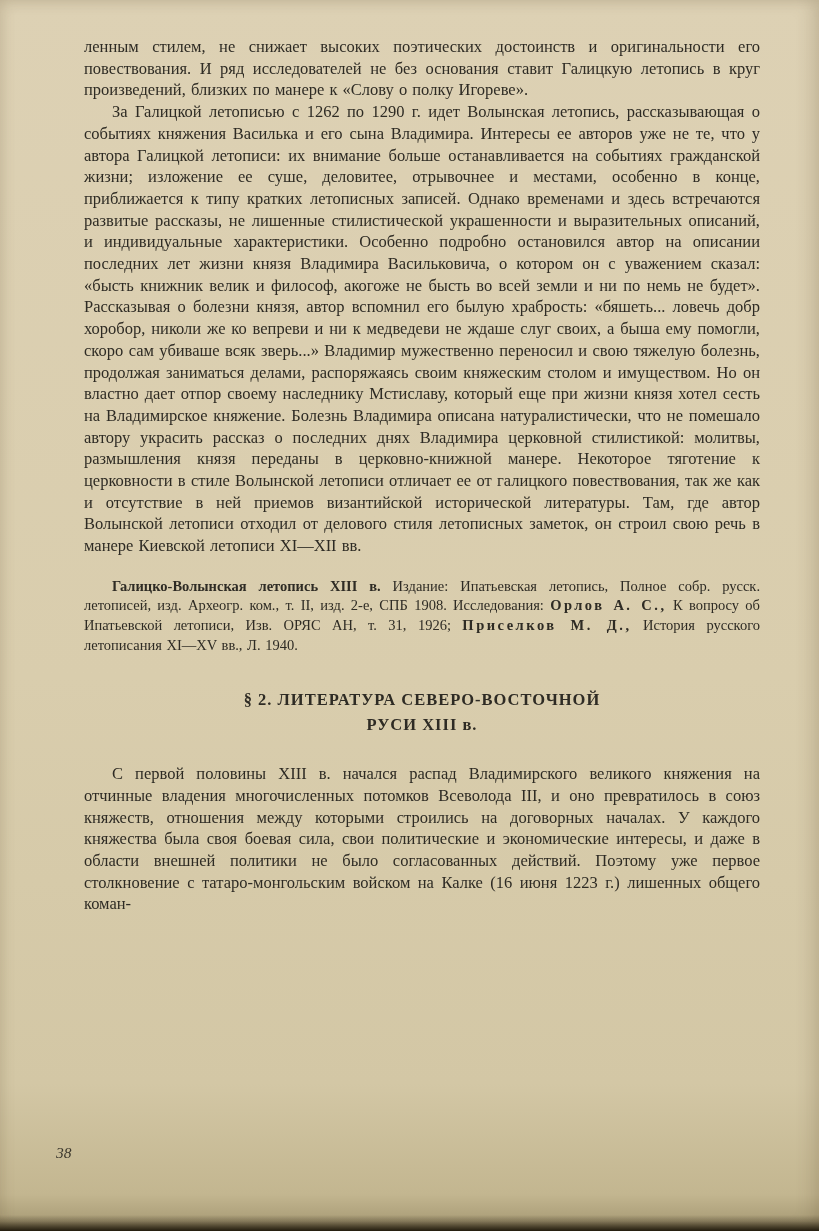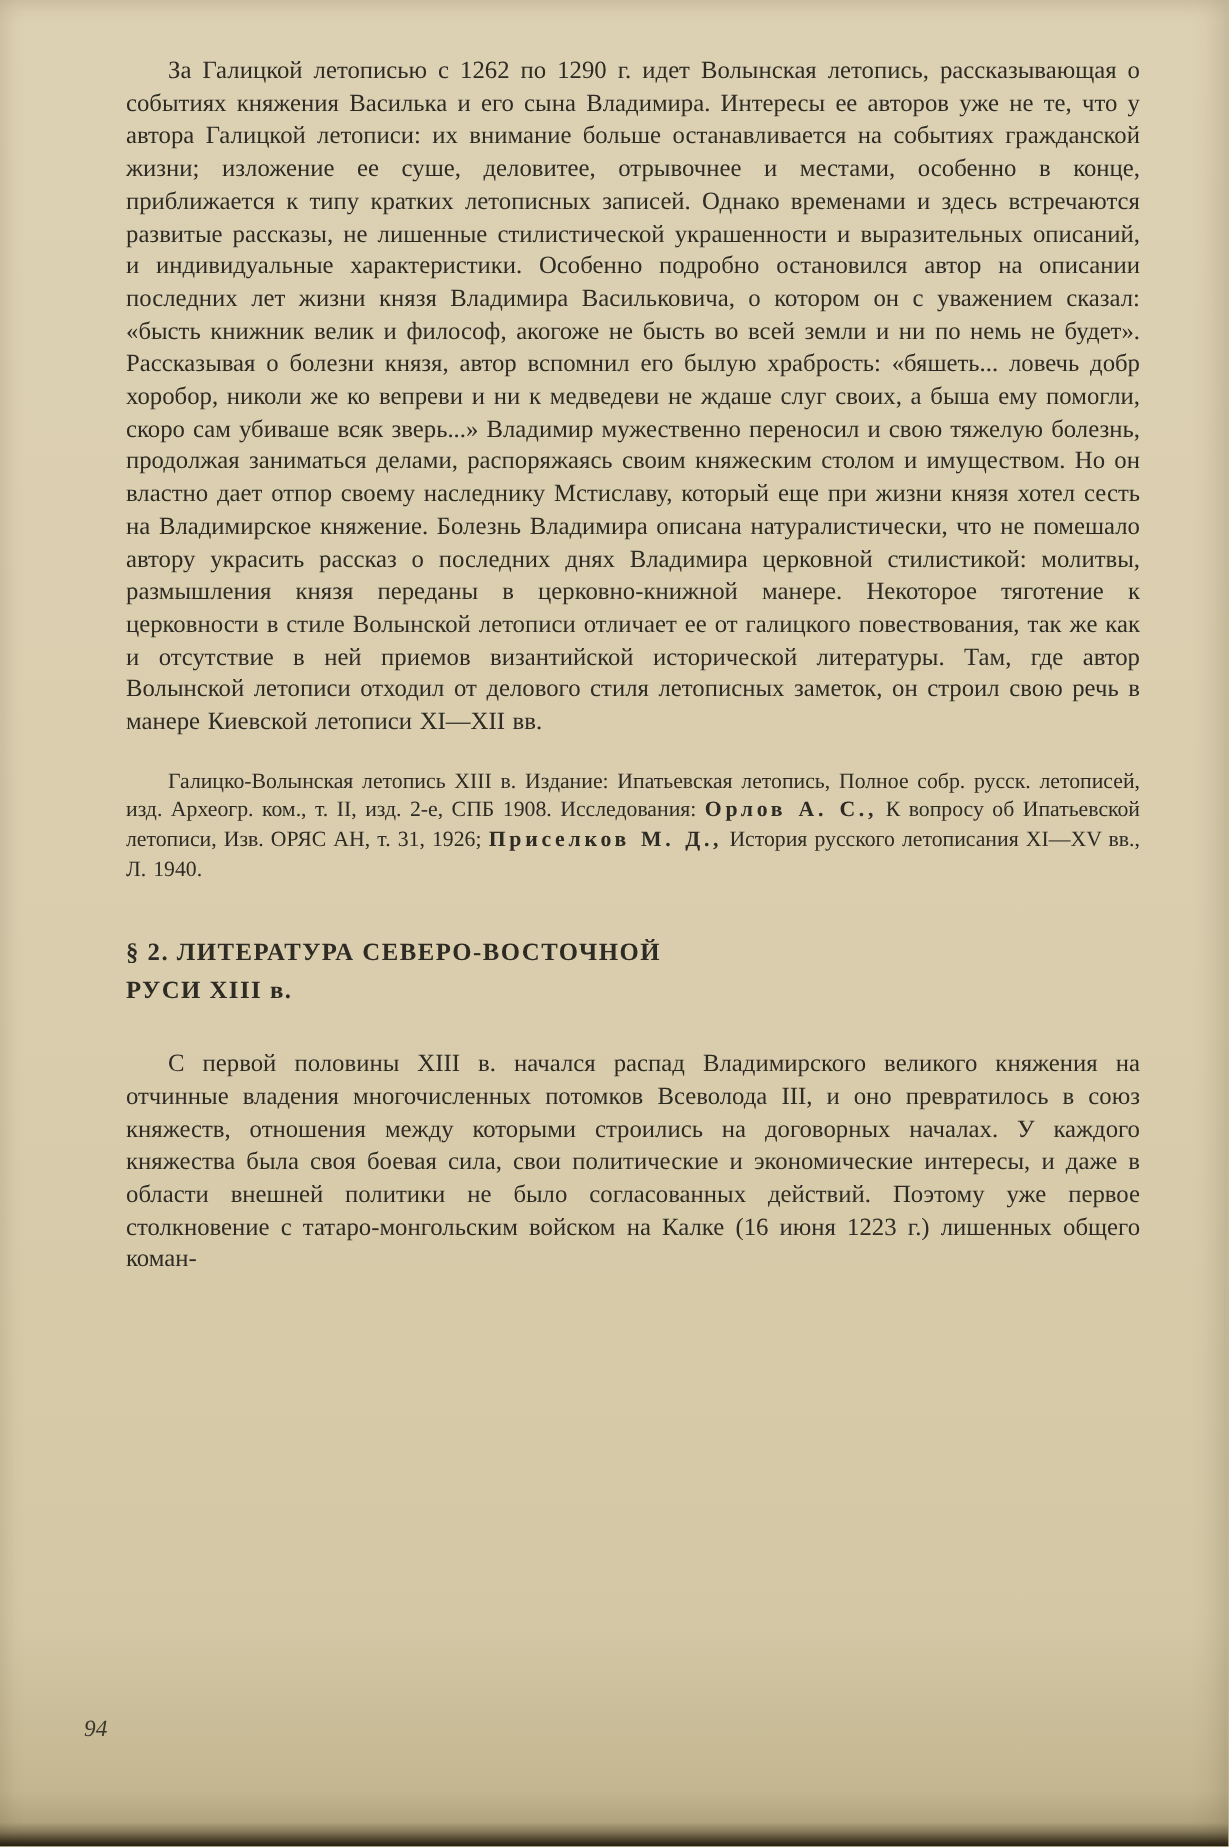--- a/index.html
+++ b/index.html
@@ -34,28 +34,28 @@
   }
   p.indent { text-indent: 28px; }
   p.biblio {
     margin: 20px 0 0 0;
     font-size: 14.5px;
     line-height: 19.6px;
     text-align: justify;
     text-indent: 28px;
     word-spacing: 1px;
   }
-  .bold { font-weight: normal; margin-top: 26px; }
+  .bold { font-weight: bold; margin-top: 26px; }
   .italic { }
   .spaced { letter-spacing: 2.5px; font-weight: bold; }
   h2.heading {
     margin: 32px 0 26px 0;
     font-size: 16.5px;
     font-weight: bold;
-    text-align: left;
+    text-align: center;
     letter-spacing: 1px;
     line-height: 25px;
   }
   .page-number {
     position: absolute;
     left: 56px;
     top: 1144px;
     font-size: 15.5px;
     font-style: italic;
     color: #3a362c;
@@ -68,30 +68,31 @@
     height: 16px;
     background: linear-gradient(180deg, rgba(46, 37, 20, 0) 0%, rgba(46, 37, 20, 0.30) 40%, #231c0e 100%);
   }
 </style>
 </head>
 <body>
 
 <div class="page">
   <div class="content">
 
+    <p class="body">ленным стилем, не снижает высоких поэтических достоинств и оригинальности его повествования. И ряд исследователей не без основания ставит Галицкую летопись в круг произведений, близких по манере к «Слову о полку Игореве».</p>
 
     <p class="body indent">За Галицкой летописью с 1262 по 1290 г. идет Волынская летопись, рассказывающая о событиях княжения Василька и его сына Владимира. Интересы ее авторов уже не те, что у автора Галицкой летописи: их внимание больше останавливается на событиях гражданской жизни; изложение ее суше, деловитее, отрывочнее и местами, особенно в конце, приближается к типу кратких летописных записей. Однако временами и здесь встречаются развитые рассказы, не лишенные стилистической украшенности и выразительных описаний, и индивидуальные характеристики. Особенно подробно остановился автор на описании последних лет жизни князя Владимира Васильковича, о котором он с уважением сказал: «бысть книжник велик и философ, акогоже не бысть во всей земли и ни по немь не будет». Рассказывая о болезни князя, автор вспомнил его былую храбрость: «бяшеть... ловечь добр хоробор, николи же ко вепреви и ни к медведеви не ждаше слуг своих, а быша ему помогли, скоро сам убиваше всяк зверь...» Владимир мужественно переносил и свою тяжелую болезнь, продолжая заниматься делами, распоряжаясь своим княжеским столом и имуществом. Но он властно дает отпор своему наследнику Мстиславу, который еще при жизни князя хотел сесть на Владимирское княжение. Болезнь Владимира описана натуралистически, что не помешало автору украсить рассказ о последних днях Владимира церковной стилистикой: молитвы, размышления князя переданы в церковно-книжной манере. Некоторое тяготение к церковности в стиле Волынской летописи отличает ее от галицкого повествования, так же как и отсутствие в ней приемов византийской исторической литературы. Там, где автор Волынской летописи отходил от делового стиля летописных заметок, он строил свою речь в манере Киевской летописи XI—XII вв.</p>
 
     <p class="biblio"><span class="bold">Галицко-Волынская летопись XIII в. </span><span class="italic">Издание: </span><span>Ипатьевская летопись, Полное собр. русск. летописей, изд. Археогр. ком., т. II, изд. 2-е, СПБ 1908. </span><span class="italic">Исследования: </span><span class="spaced">Орлов А. С.,</span><span> К вопросу об Ипатьевской летописи, Изв. ОРЯС АН, т. 31, 1926; </span><span class="spaced">Приселков М. Д.,</span><span> История русского летописания XI—XV вв., Л. 1940.</span></p>
 
     <h2 class="heading">
       <span>§ 2. ЛИТЕРАТУРА СЕВЕРО-ВОСТОЧНОЙ</span><br>
       <span>РУСИ XIII в.</span>
     </h2>
 
     <p class="body indent">С первой половины XIII в. начался распад Владимирского великого княжения на отчинные владения многочисленных потомков Всеволода III, и оно превратилось в союз княжеств, отношения между которыми строились на договорных началах. У каждого княжества была своя боевая сила, свои политические и экономические интересы, и даже в области внешней политики не было согласованных действий. Поэтому уже первое столкновение с татаро-монгольским войском на Калке (16 июня 1223 г.) лишенных общего коман-</p>
 
   </div>
 
-  <div class="page-number">94</div>
+  <div class="page-number">38</div>
 
   <div class="bottom-edge"></div>
 </div>
 
 </body></html>

